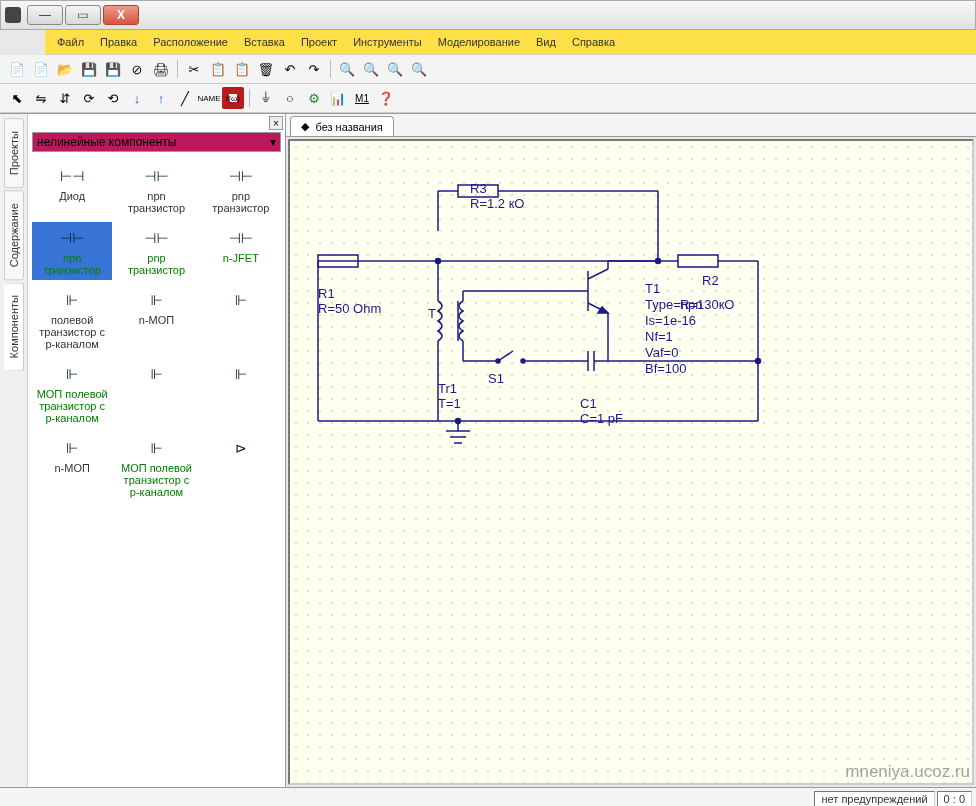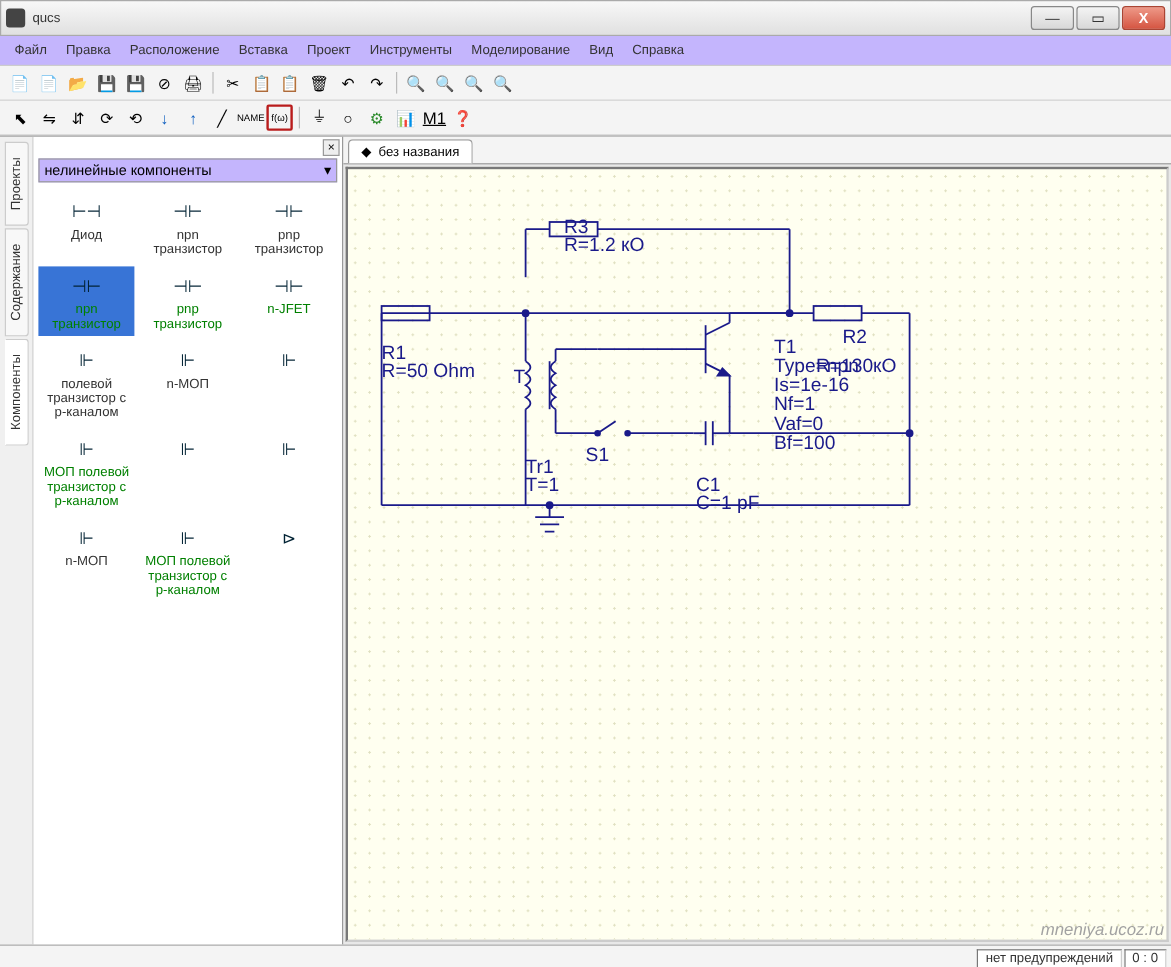--- a/index.html
+++ b/index.html
@@ -34,25 +34,26 @@
     border: 1px solid #888;
     background: linear-gradient(to bottom, #f4f4f4, #d8d8d8);
     border-radius: 3px;
     display: flex; align-items: center; justify-content: center;
     font-size: 12px; color: #333;
   }
   .win-btn.close { background: linear-gradient(to bottom, #e98, #d55542); color: #fff; border-color: #a43; font-weight: bold; }
 
   
   .menubar {
-    background: #c4b5fd;
+    background: #fde047;
     border-bottom: 1px solid #ccc;
     padding: 4px 6px;
     display: flex;
     gap: 4px;
+    margin-left: 45px;
   }
   .menu-item {
     padding: 2px 6px;
     color: #333;
   }
 
   
   .toolbar-row {
     background: #f4f4f4;
     border-bottom: 1px solid #ccc;
@@ -114,21 +115,21 @@
     right: 2px; top: 2px;
     font-size: 10px;
     width: 14px; height: 14px;
     border: 1px solid #999;
     background: #eee;
     display: flex; align-items: center; justify-content: center;
   }
   .category-select {
     margin: 18px 4px 4px 4px;
     border: 1px solid #999;
-    background: #c4b5fd;
+    background: #be185d;
     padding: 2px 4px;
     display: flex;
     justify-content: space-between;
     font-size: 12px;
   }
   .comp-grid {
     flex: 1;
     overflow-y: auto;
     display: grid;
     grid-template-columns: 1fr 1fr 1fr;
@@ -190,21 +191,21 @@
     background-size: 12px 12px;
     position: relative;
   }
   .schematic {
     position: absolute;
     left: 8px; top: 30px;
   }
   .sch-label {
     position: absolute;
     color: #1a1a8a;
-    font-size: 16px;
+    font-size: 13px;
     white-space: nowrap;
   }
 
   
   .statusbar {
     height: 22px;
     border-top: 1px solid #999;
     background: #f4f4f4;
     display: flex;
     justify-content: flex-end;
@@ -216,31 +217,29 @@
   }
   .status-cell {
     border: 1px inset #ccc;
     padding: 1px 6px;
     background: #fff;
   }
   .watermark {
     position: absolute;
     right: 6px;
     bottom: 24px;
-    font-size: 14px;
+    font-size: 17px;
     color: rgba(100,100,110,0.6);
-    font-style: italic;
   }
 </style>
 </head>
 <body>
 
 <div class="titlebar">
   <span class="app-icon"></span>
-  <span class="title">qucs</span>
   <div class="win-btns">
     <div class="win-btn">—</div>
     <div class="win-btn">▭</div>
     <div class="win-btn close">X</div>
   </div>
 </div>
 
 <div class="menubar">
   <span class="menu-item">Файл</span>
   <span class="menu-item">Правка</span>
@@ -278,27 +277,27 @@
 <div class="toolbar-row">
   <div class="tool-btn">⬉</div>
   <div class="tool-btn">⇋</div>
   <div class="tool-btn">⇵</div>
   <div class="tool-btn">⟳</div>
   <div class="tool-btn">⟲</div>
   <div class="tool-btn" style="color:#1060c0;">↓</div>
   <div class="tool-btn" style="color:#1060c0;">↑</div>
   <div class="tool-btn">╱</div>
   <div class="tool-btn" style="font-size:8px;">NAME</div>
-  <div class="tool-btn" style="border:2px solid #b91c1c;font-size:8px;">f(ω)</div>
+  <div class="tool-btn" style="border:7px solid #b91c1c;font-size:8px;">f(ω)</div>
   <div class="tool-sep"></div>
   <div class="tool-btn">⏚</div>
   <div class="tool-btn">○</div>
   <div class="tool-btn" style="color:#2a8a2a;">⚙</div>
   <div class="tool-btn">📊</div>
-  <div class="tool-btn" style="font-size:14px;text-decoration:underline;">M1</div>
+  <div class="tool-btn" style="font-size:10px;text-decoration:underline;">M1</div>
   <div class="tool-btn">❓</div>
 </div>
 
 <div class="main">
 
   <div class="side-tabs">
     <div class="side-tab">Проекты</div>
     <div class="side-tab">Содержание</div>
     <div class="side-tab active">Компоненты</div>
   </div>

